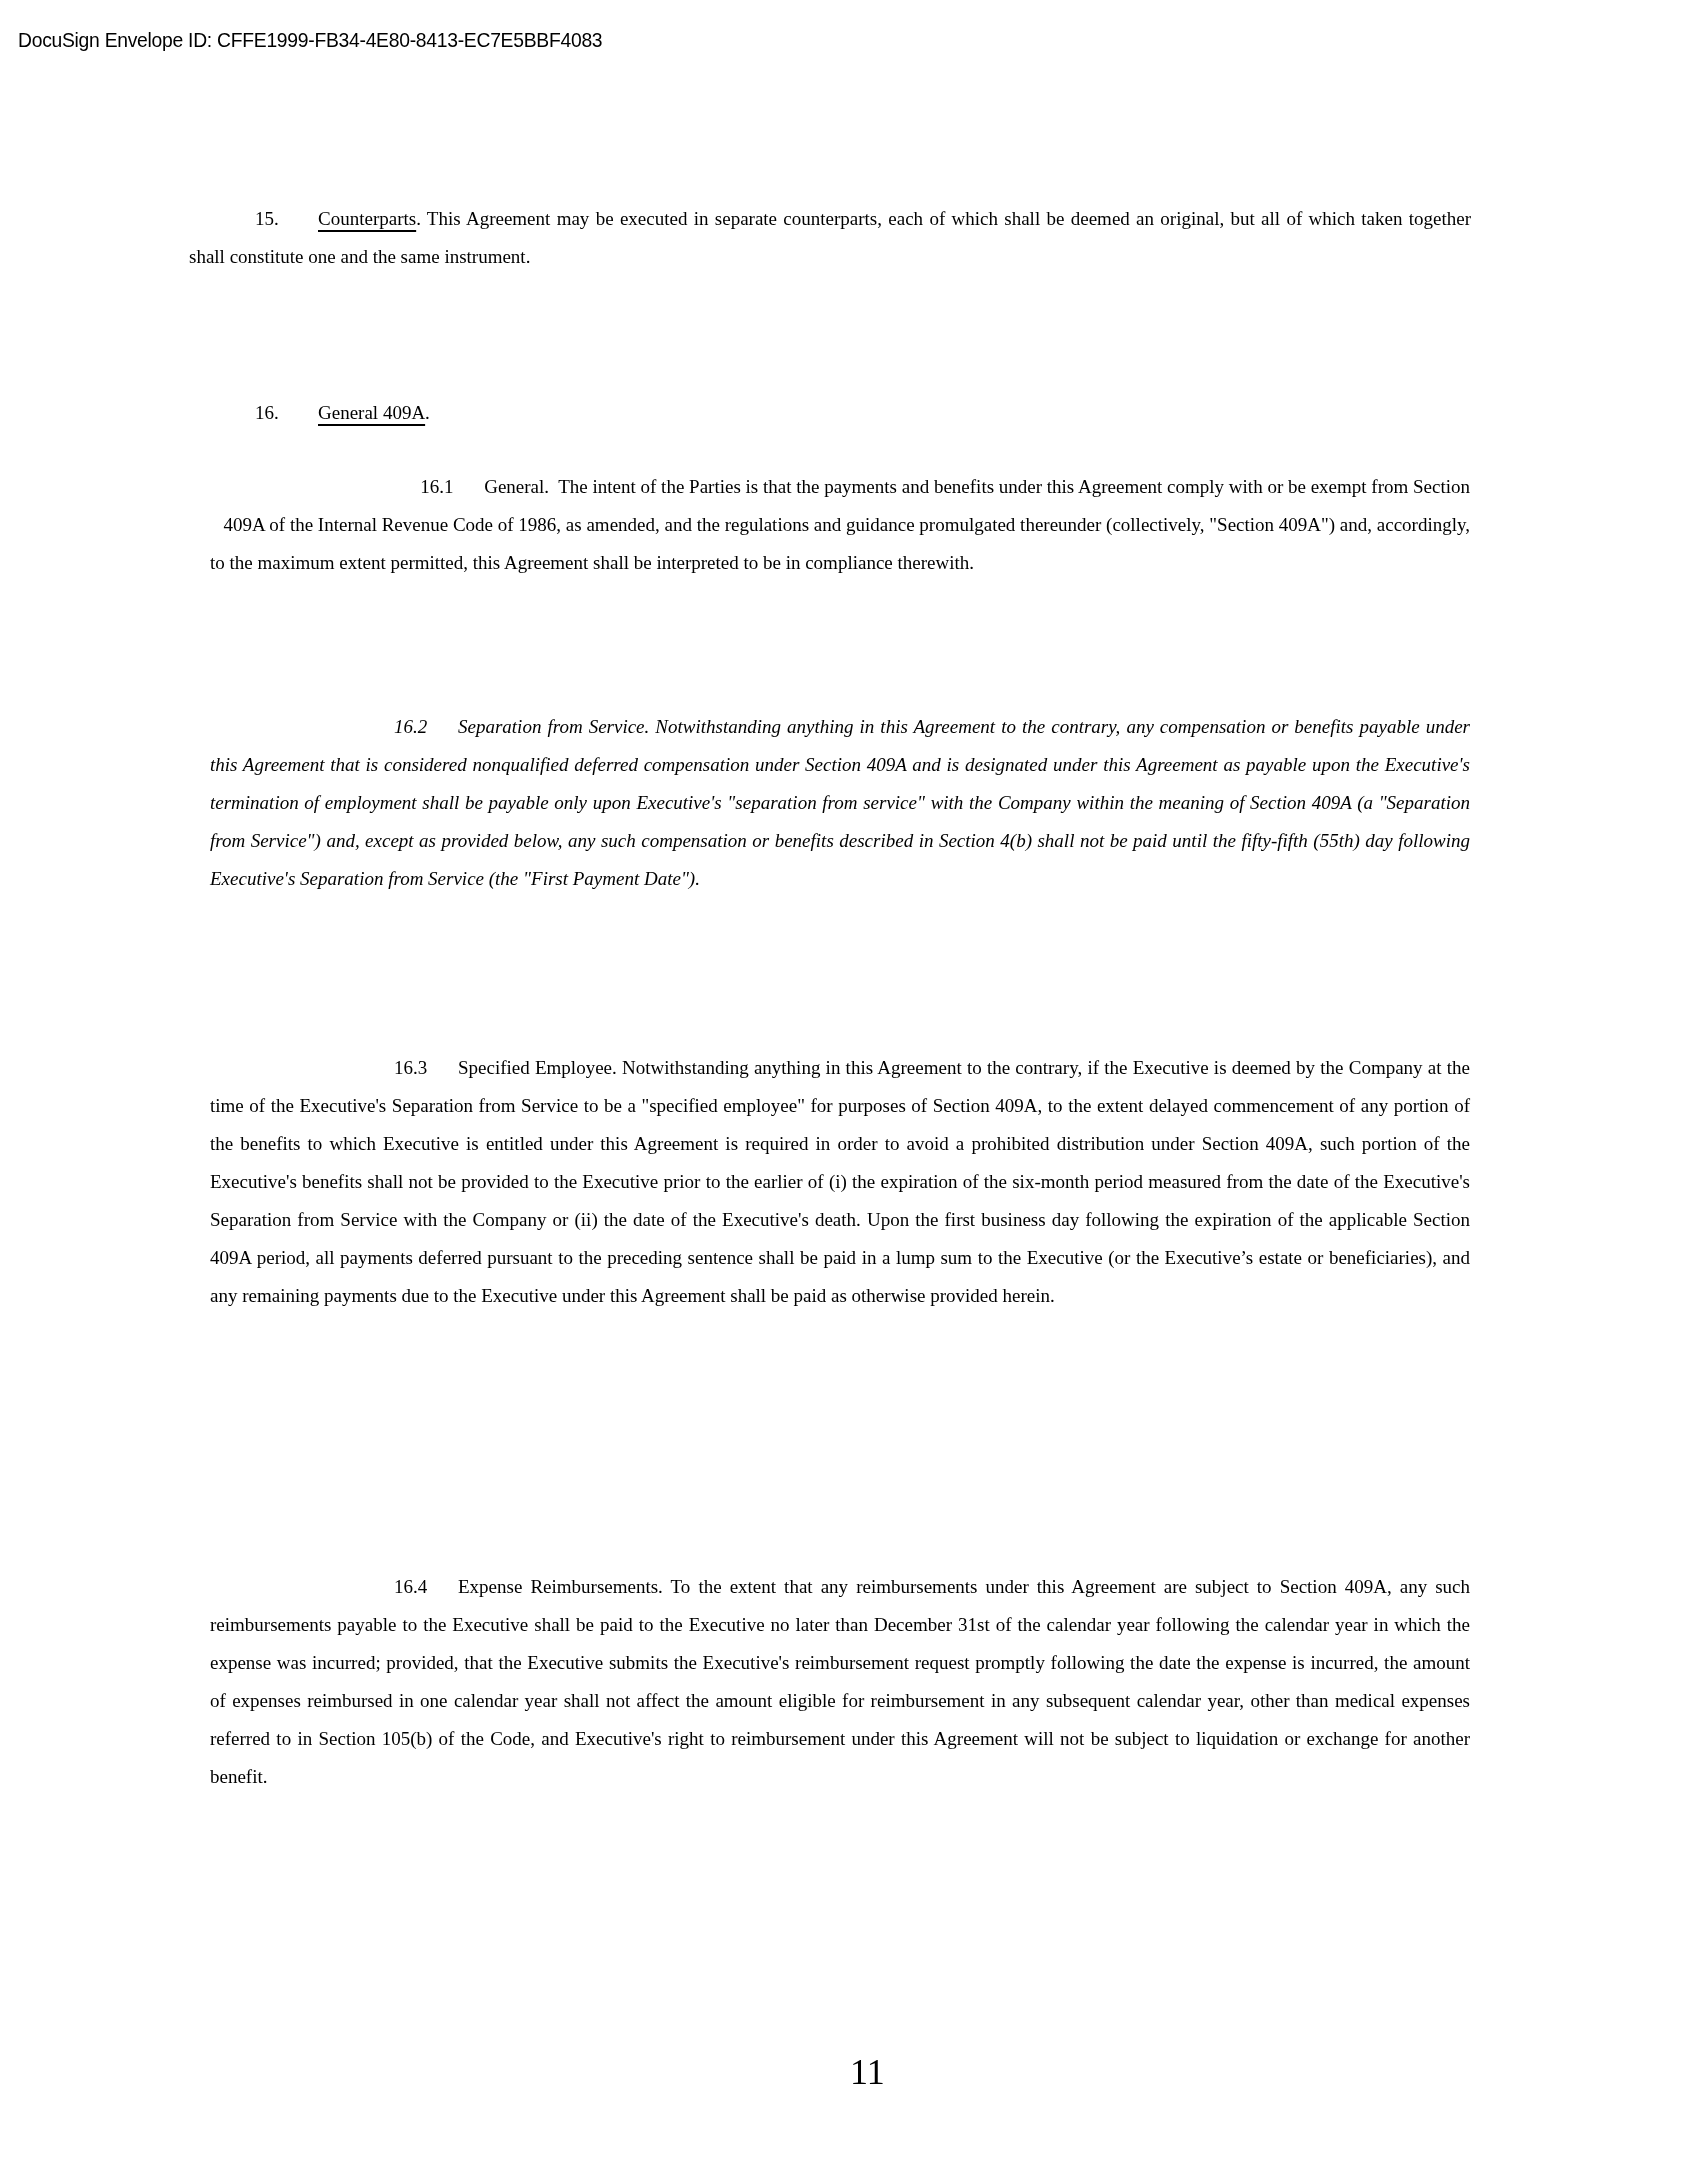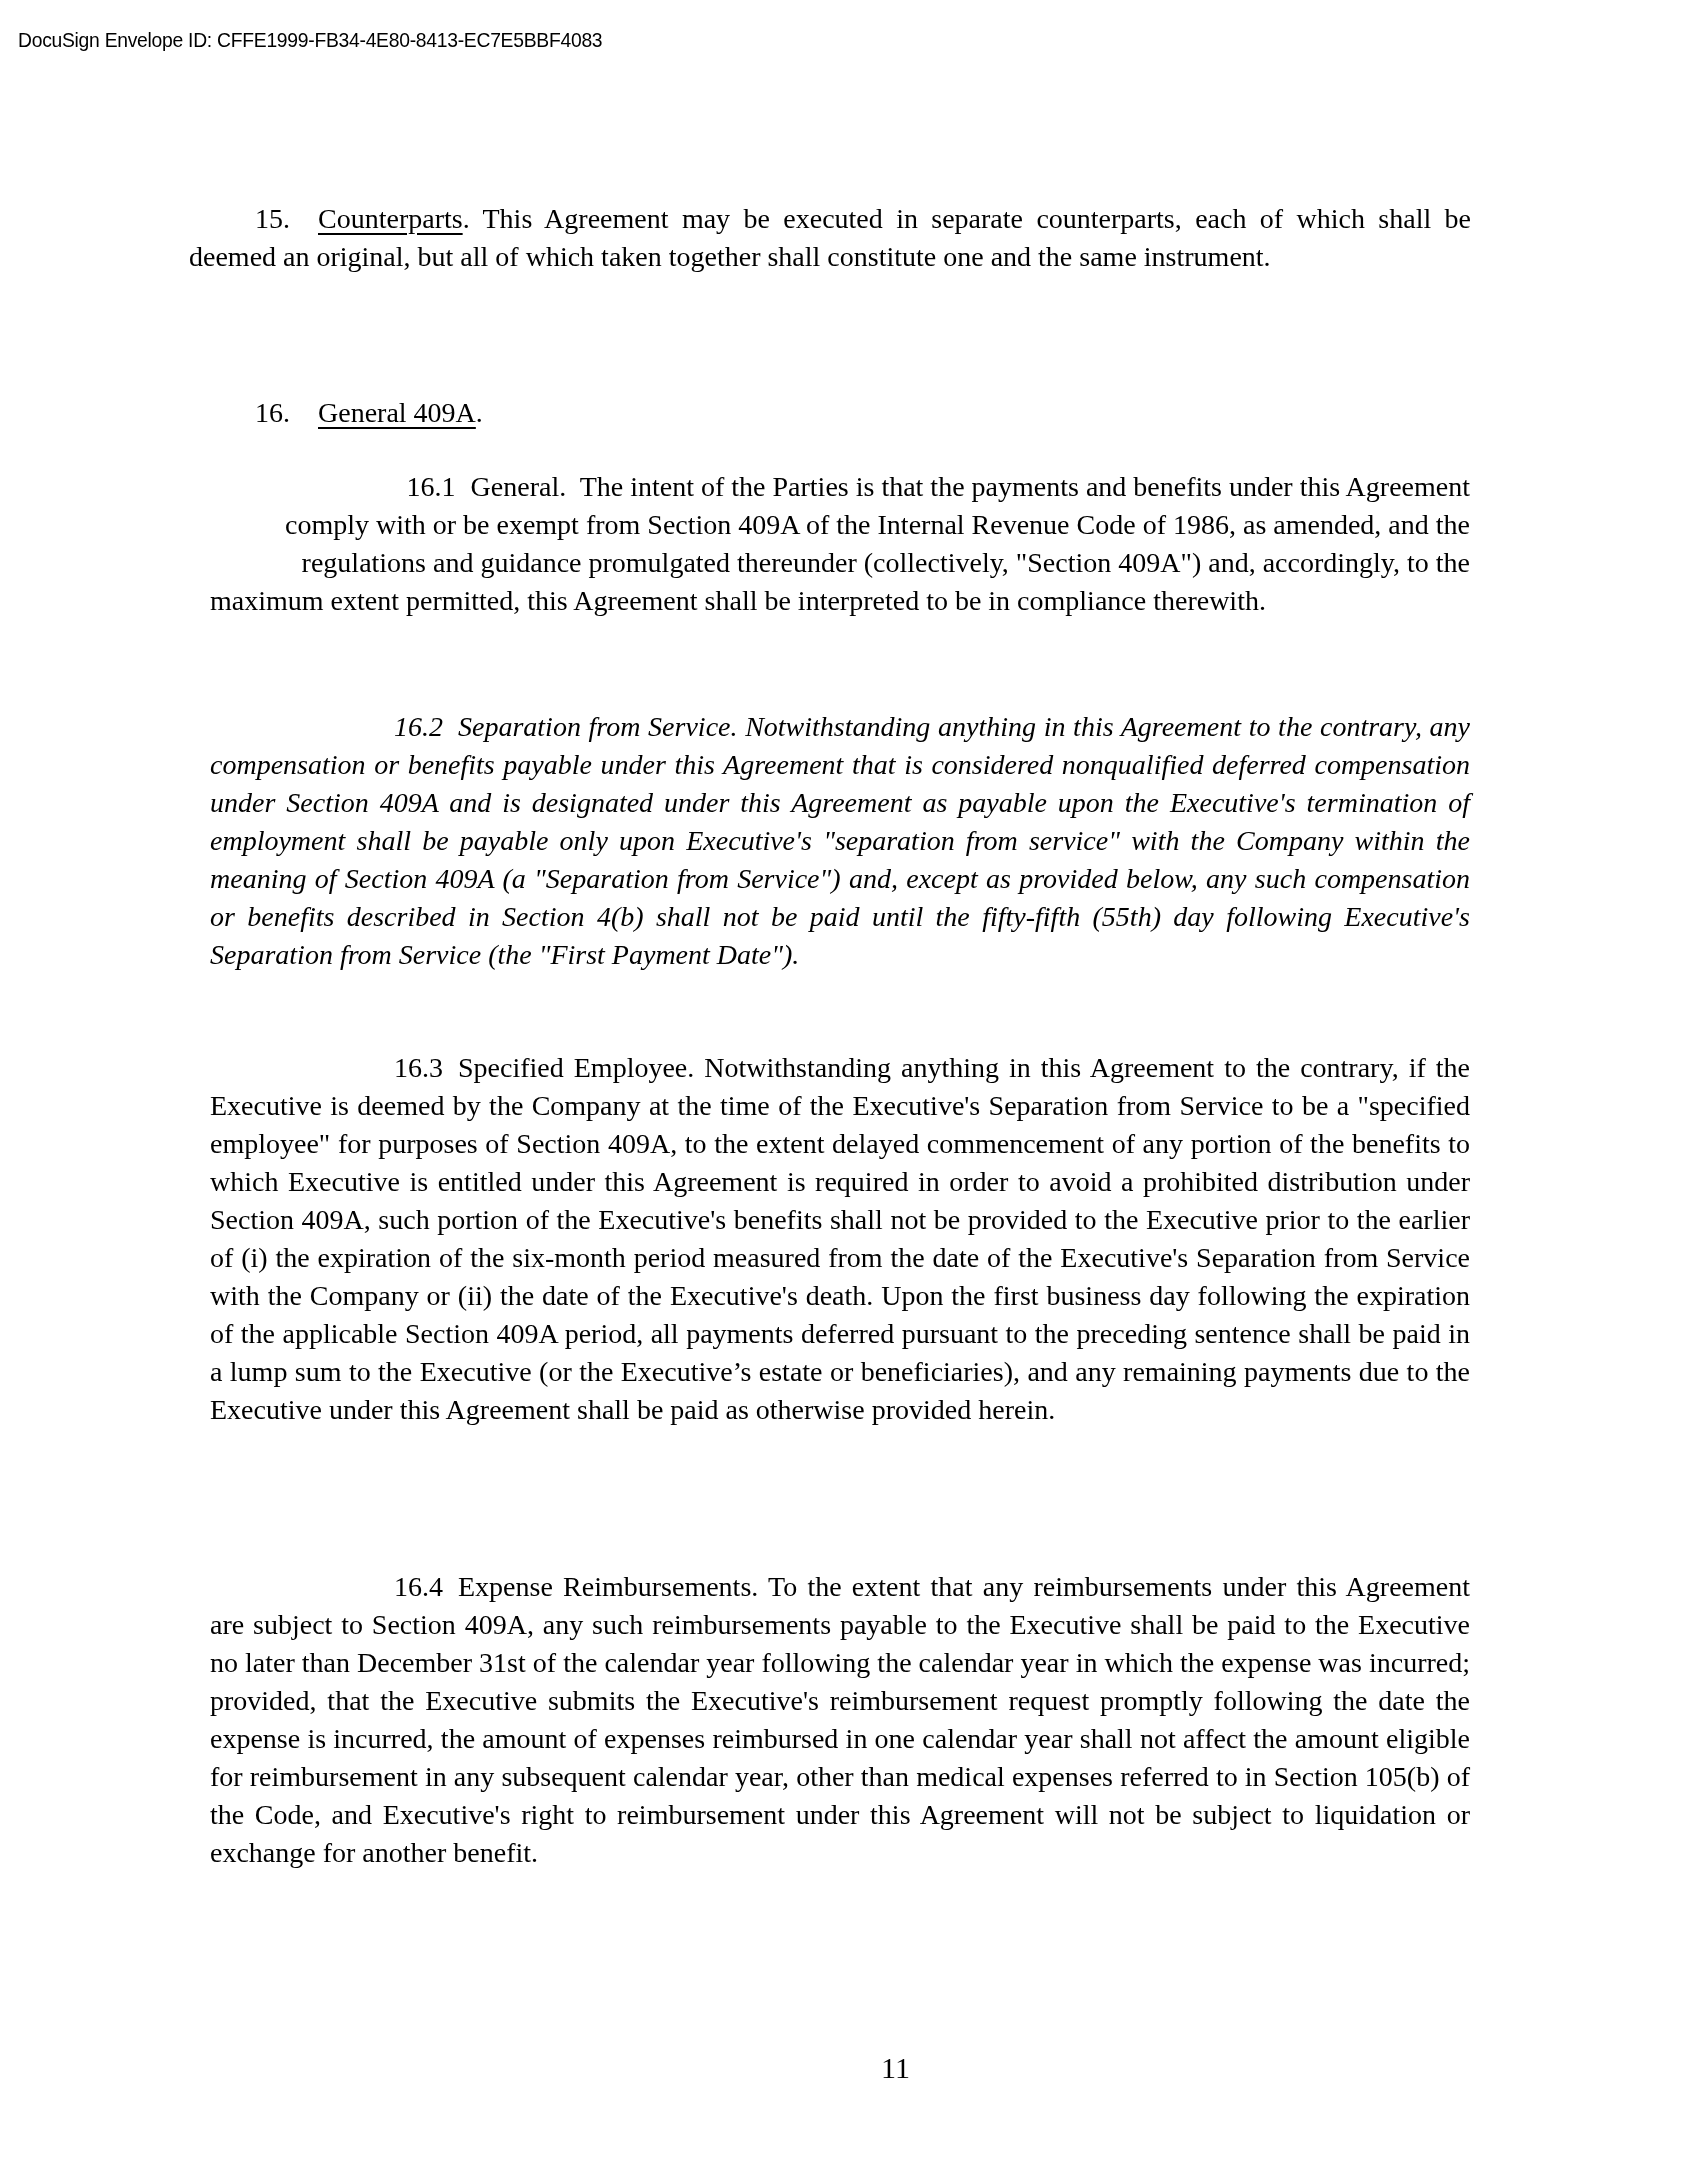--- a/index.html
+++ b/index.html
@@ -4,37 +4,37 @@
 <style>
   html, body { margin: 0; padding: 0; background: #ffffff; }
   body { width: 1688px; height: 2183px; position: relative; overflow: hidden; color: #000; }
   .envelope {
     position: absolute; left: 18px; top: 28px;
     font-family: "Liberation Sans", sans-serif; font-size: 21px; letter-spacing: -0.3px;
     transform: scaleX(0.92); transform-origin: left top;
   }
   .para {
     position: absolute;
-    font-family: "Liberation Serif", serif; font-size: 28px; line-height: 38px;
+    font-family: "Liberation Serif", serif; font-size: 19px; line-height: 38px;
     text-align: justify; text-align-last: left;
   }
   .p15 { left: 189px; width: 1282px; top: 200px; }
   .h16 { left: 189px; top: 381px; }
   .sub { left: 210px; width: 1260px; }
   .p161 { top: 468px; text-align: right; }
   .p162 { top: 708px; font-style: italic; }
   .p163 { top: 1049px; }
   .p164 { top: 1568px; }
   .num15 { display: inline-block; margin-left: 66px; width: 63px; }
   .num16 { display: inline-block; margin-left: 66px; width: 63px; margin-top: 13px; }
   .subnum { display: inline-block; margin-left: 184px; width: 64px; }
   .u { text-decoration: underline; text-underline-offset: 4.8px; text-decoration-thickness: 1.8px; }
   .pagenum {
-    position: absolute; left: 881px; top: 2051px;
-    font-family: "Liberation Serif", serif; font-size: 30px;
+    position: absolute; left: 850px; top: 2051px;
+    font-family: "Liberation Serif", serif; font-size: 36px;
   }
 </style>
 </head>
 <body>
 
 <div class="envelope">DocuSign Envelope ID: CFFE1999-FB34-4E80-8413-EC7E5BBF4083</div>
 
 <div class="para p15"><span class="num15">15.</span><span class="u">Counterparts</span><span>.</span><span> This Agreement may be executed in separate counterparts, each of which shall be deemed an original, but all of which taken together shall constitute one and the same instrument.</span></div>
 
 <div class="para h16"><span class="num16">16.</span><span class="u">General 409A</span><span>.</span></div>

